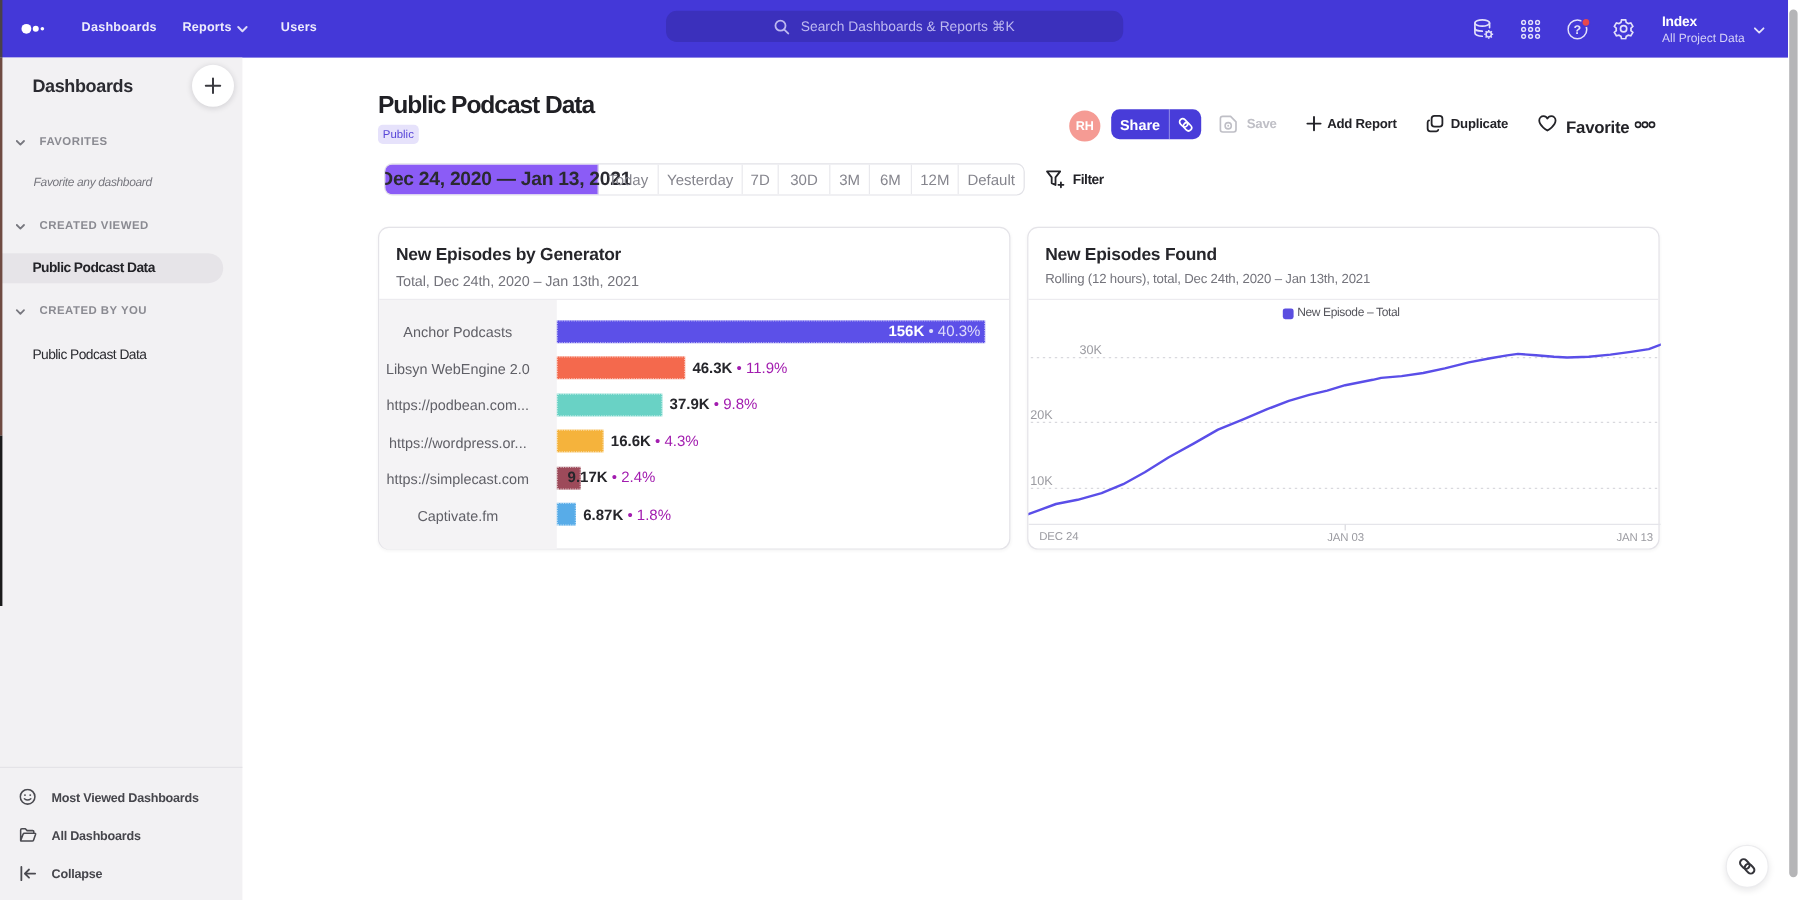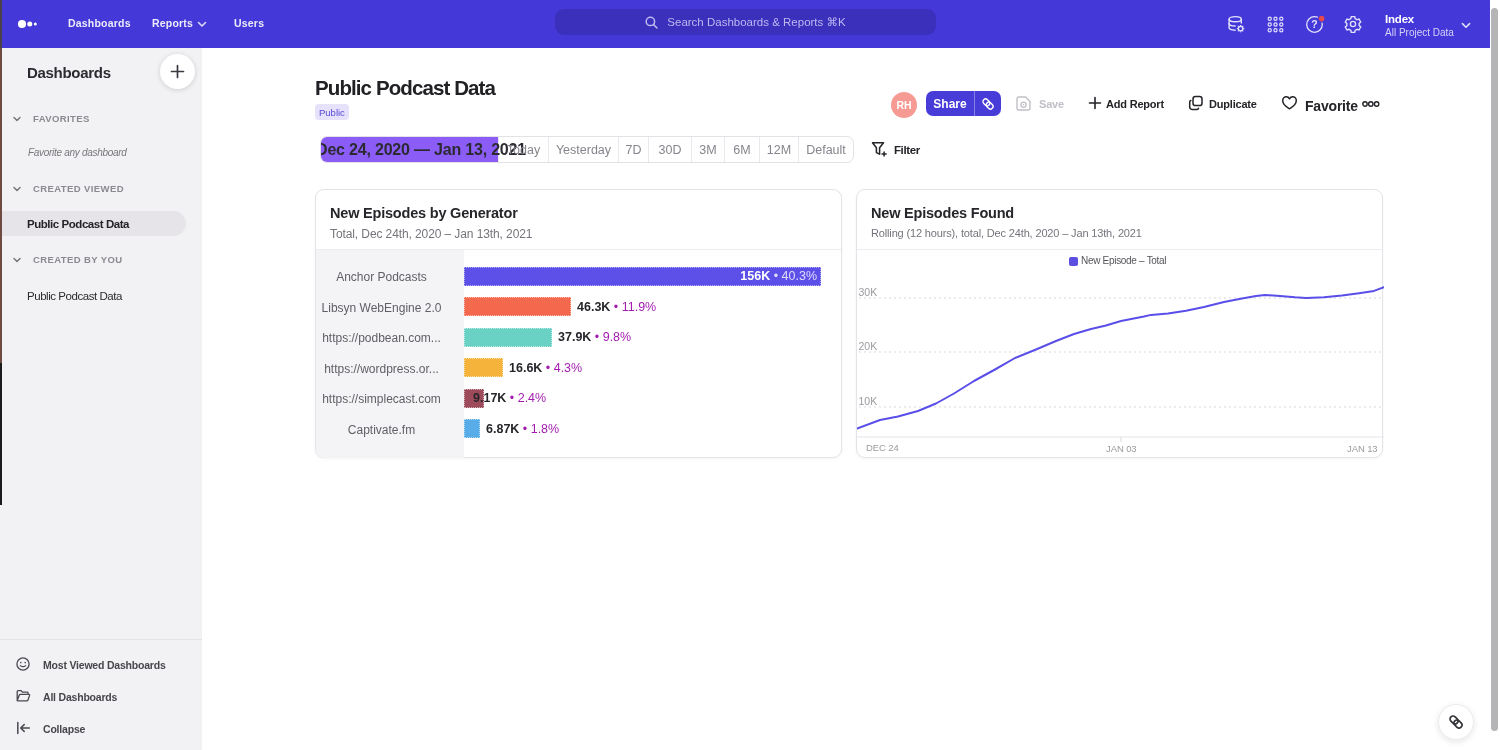--- a/index.html
+++ b/index.html
@@ -217,21 +217,21 @@
     <div class="abs" style="left:224px;top:65px;font-size:10px;letter-spacing:-0.3px;color:#55555C">New Episode – Total</div>
 
     <svg class="abs" style="left:0;top:60px" width="527" height="208" viewBox="0 0 527 208">
       <line x1="2" y1="48" x2="525" y2="48" stroke="#D9D9DE" stroke-width="1" stroke-dasharray="2 3"></line>
       <line x1="2" y1="102" x2="525" y2="102" stroke="#D9D9DE" stroke-width="1" stroke-dasharray="2 3"></line>
       <line x1="2" y1="157" x2="525" y2="157" stroke="#D9D9DE" stroke-width="1" stroke-dasharray="2 3"></line>
       <line x1="0" y1="187" x2="527" y2="187" stroke="#E5E5EA" stroke-width="1"></line>
       <line x1="264" y1="187" x2="264" y2="192" stroke="#D9D9DE" stroke-width="1"></line>
       <polyline fill="none" stroke="#5A4EE8" stroke-width="2" stroke-linejoin="round" stroke-linecap="round" points="0,178.5 23,170 41,166.5 61,161 79,153.5 97,143.5 117,131 138,119.5 158,108 179,99.5 199,91 217,84 234,79 249,75.5 264,71 287,66.5 294,64.9 311,63.4 329,60.8 347,57 367,52 385,48.5 399,46.1 408,44.9 423,46.1 438,47.3 449,47.9 467,47.3 485,45.5 502,43.2 517,40.9 527,37.2"></polyline>
     </svg>
-    <div class="axlab" style="left:1.5px;top:96px;">30K</div>
+    <div class="axlab" style="left:1.5px;top:96px;padding-left:41px;">30K</div>
     <div class="axlab" style="left:1.5px;top:150px;">20K</div>
     <div class="axlab" style="left:1.5px;top:205px;">10K</div>
     <div class="axlab" style="left:9px;top:252px;font-size:9.5px;letter-spacing:-0.1px">DEC 24</div>
     <div class="axlab" style="left:249px;top:253px;font-size:9.5px;letter-spacing:-0.1px">JAN 03</div>
     <div class="axlab" style="left:490px;top:253px;font-size:9.5px;letter-spacing:-0.1px">JAN 13</div>
   </div>
 
   <svg class="abs" style="left:1227px;top:15px" width="19" height="19" viewBox="0 0 19 19">
     <ellipse cx="8.2" cy="4.2" rx="6.1" ry="2.6" stroke="#E3E0FA" stroke-width="1.4" fill="none"></ellipse>
     <path d="M2.1 4.2 V12.6 C2.1 14 4.8 15.2 8.2 15.2 M14.3 4.2 V8" stroke="#E3E0FA" stroke-width="1.4" fill="none" stroke-linecap="round"></path>

